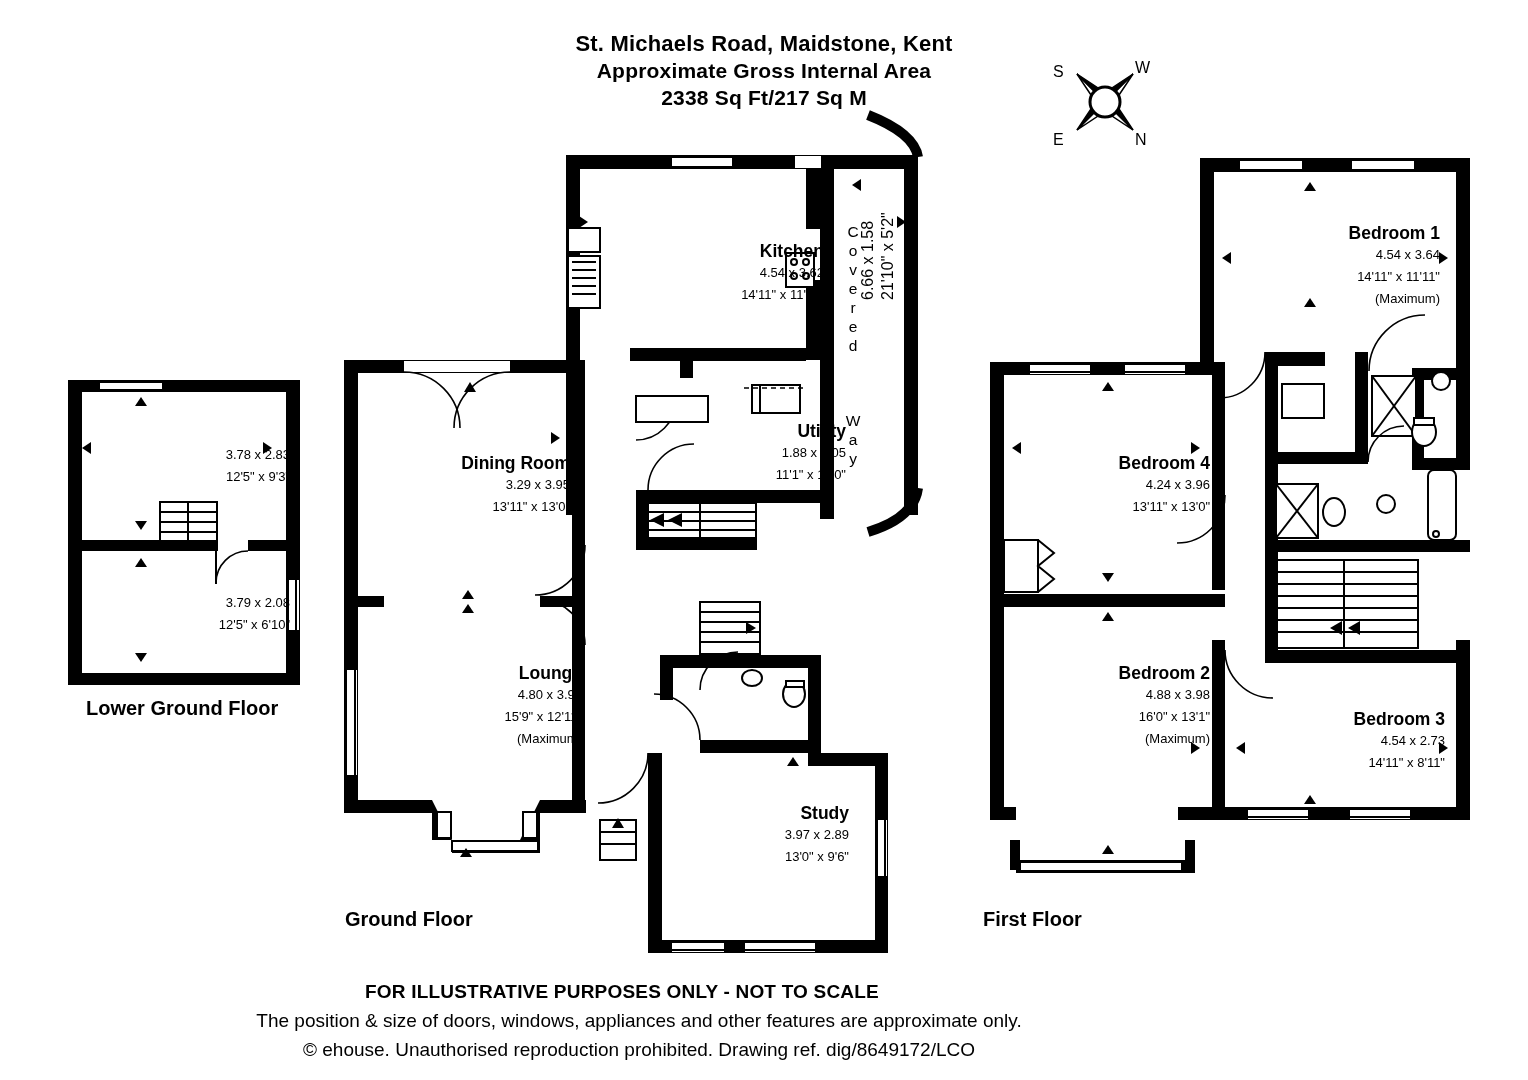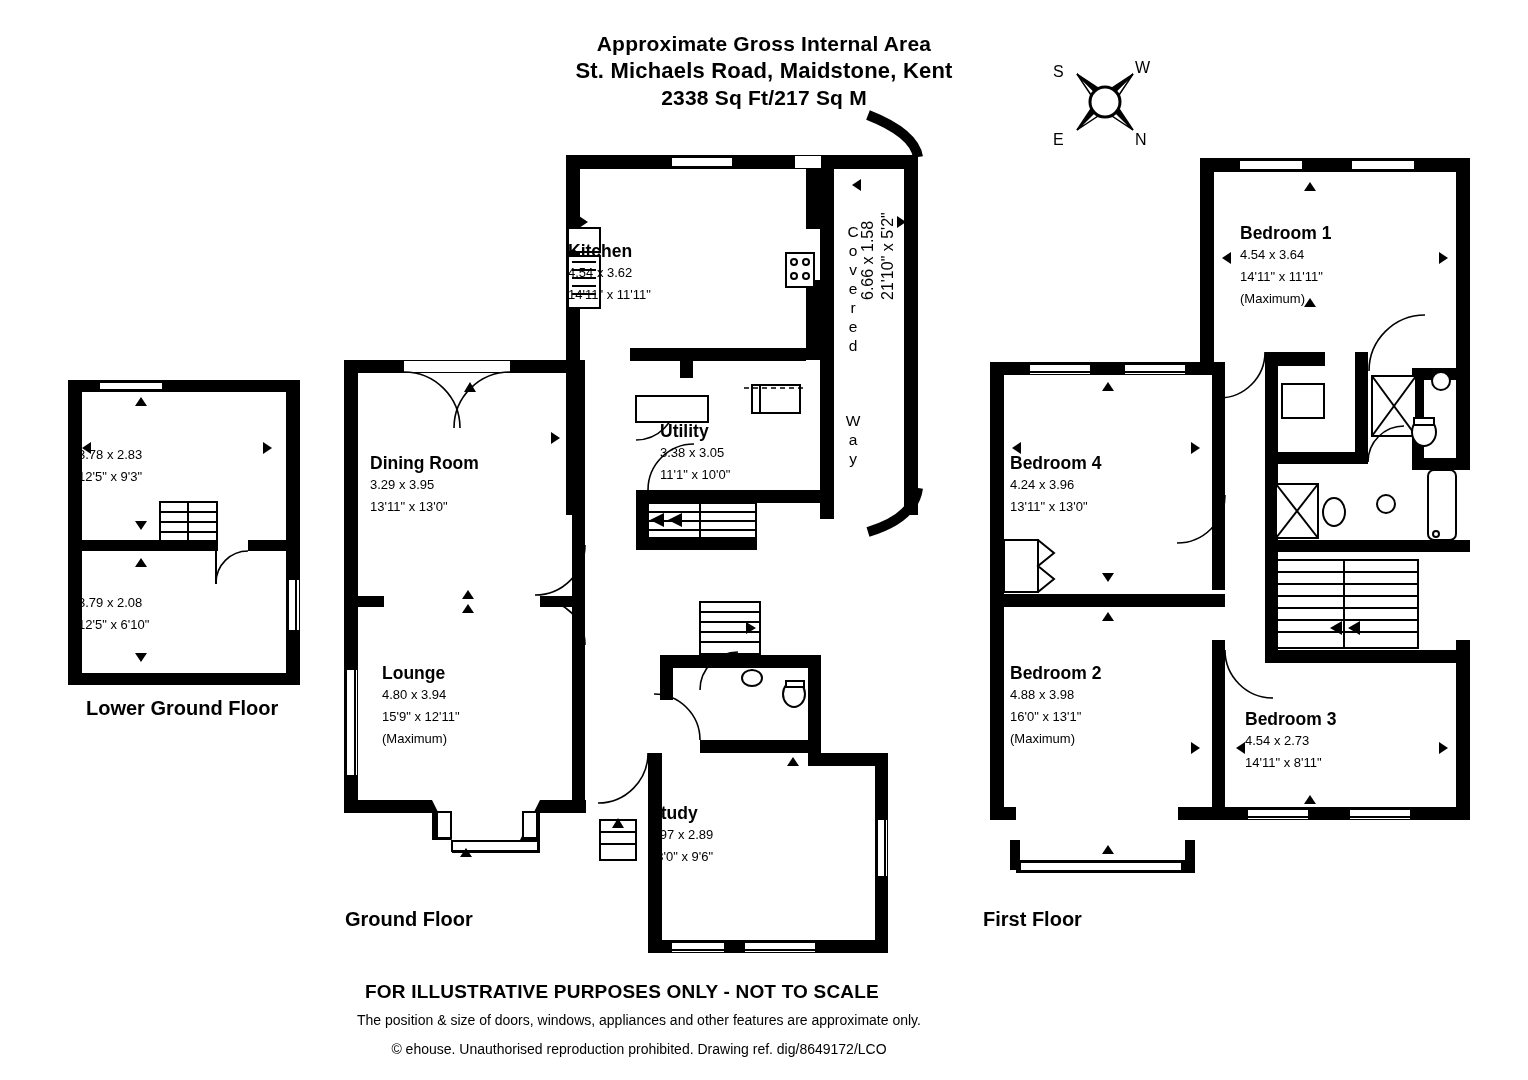--- a/index.html
+++ b/index.html
@@ -41,21 +41,21 @@
   #compass .s { left: 18px; top: 18px; }
   #compass .e { left: 18px; top: 86px; }
   #compass .w { left: 100px; top: 14px; }
 
   
   svg.plan { position: absolute; left: 0; top: 0; }
 
   
   .room {
     position: absolute;
-    text-align: left;
+    text-align: right;
     line-height: 22px;
     font-size: 17px;
   }
   .room .name { font-weight: bold; font-size: 17.5px; }
   .room .dim { font-size: 13px; }
 
   
   .floor-title {
     position: absolute;
     font-weight: bold;
@@ -91,31 +91,31 @@
     left: 0; top: 978px; width: 1244px;
     text-align: center;
   }
   #footer .f1 {
     font-weight: bold;
     font-size: 19px;
     line-height: 28px;
     letter-spacing: 0.2px;
   }
   #footer .f2, #footer .f3 {
-    font-size: 14px;
+    font-size: 19px;
     line-height: 29px;
     padding-left: 34px;
   }
 </style>
 </head>
 <body>
 
 <div id="header" class="abs">
+  <div class="line line1">St. Michaels Road, Maidstone, Kent</div>
   <div class="line">Approximate Gross Internal Area</div>
-  <div class="line line1">St. Michaels Road, Maidstone, Kent</div>
   <div class="line">2338 Sq Ft/217 Sq M</div>
 </div>
 
 <div id="compass" class="abs">
   <svg width="150" height="115" viewBox="0 0 150 115">
     <g fill="#000000" stroke="#000000" stroke-width="1.5">
 
       <polygon points="70,57 42,29 58,53" fill="#ffffff"></polygon>
       <polygon points="70,57 42,29 66,45" fill="#000000"></polygon>
       <polygon points="70,57 98,29 82,53" fill="#ffffff"></polygon>
@@ -443,35 +443,35 @@
 
 <div class="room" style="left:78px; top:444px; width:212px;">
   <div class="dim">3.78 x 2.83</div>
   <div class="dim">12'5" x 9'3"</div>
 </div>
 <div class="room" style="left:78px; top:592px; width:212px;">
   <div class="dim">3.79 x 2.08</div>
   <div class="dim">12'5" x 6'10"</div>
 </div>
 
-<div class="room" style="left:568px; top:240px; width:200px;">
+<div class="room" style="left:624px; top:240px; width:200px;">
   <div class="name">Kitchen</div>
   <div class="dim">4.54 x 3.62</div>
   <div class="dim">14'11" x 11'11"</div>
 </div>
 
 <div class="room" style="left:370px; top:452px; width:200px;">
   <div class="name">Dining Room</div>
   <div class="dim">3.29 x 3.95</div>
   <div class="dim">13'11" x 13'0"</div>
 </div>
 
 <div class="room" style="left:660px; top:420px; width:186px;">
   <div class="name">Utility</div>
-  <div class="dim">3.38 x 3.05</div>
+  <div class="dim">1.88 x 3.05</div>
   <div class="dim">11'1" x 10'0"</div>
 </div>
 
 <div class="room" style="left:382px; top:662px; width:200px;">
   <div class="name">Lounge</div>
   <div class="dim">4.80 x 3.94</div>
   <div class="dim">15'9" x 12'11"</div>
   <div class="dim">(Maximum)</div>
 </div>
 

